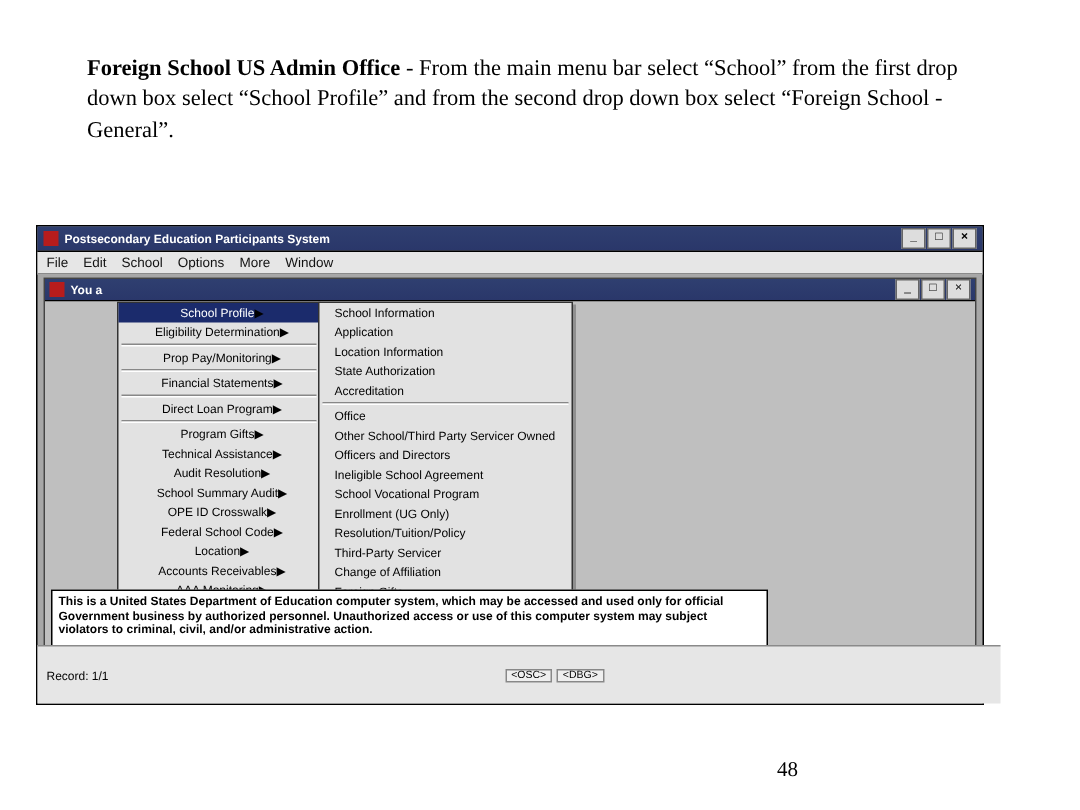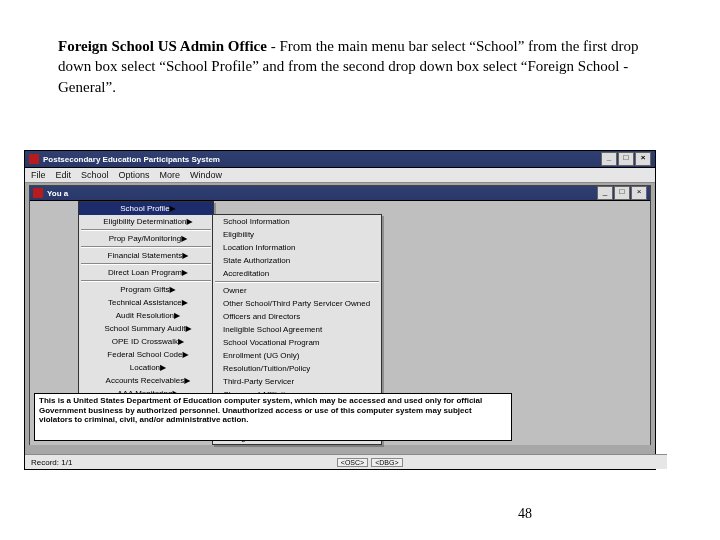--- a/index.html
+++ b/index.html
@@ -18,28 +18,28 @@
   .child-tb{height:14px;background:linear-gradient(#2f3f70,#2a376a);border-bottom:1px solid #000;display:flex;align-items:center;color:#fff;font-size:8px;padding:0 3px;gap:4px}
   .child-tb .lbl{font-weight:bold}
   .child-body{position:relative;width:100%;height:calc(100% - 14px);background:#bfbfbf}
   
   .dd1{position:absolute;left:48px;top:0;width:134px;background:#e2e2e2;border:1px solid #333;box-shadow:2px 2px 0 rgba(0,0,0,.25)}
   .dd1 .row{display:flex;align-items:center;justify-content:center;font-size:8px;padding:2px 6px 2px 10px;white-space:nowrap}
   .dd1 .row .arr{color:#000;font-size:8px}
   .dd1 .sep{height:0;border-top:1px solid #888;border-bottom:1px solid #fff;margin:1px 2px}
   .dd1 .hl{background:#1b2b6c;color:#fff}
   
-  .dd2{position:absolute;left:182px;top:13px;width:168px;background:#e2e2e2;border:1px solid #333;box-shadow:2px 2px 0 rgba(0,0,0,.25)}
+  .dd2{position:absolute;left:182px;top:0;width:168px;background:#e2e2e2;border:1px solid #333;box-shadow:2px 2px 0 rgba(0,0,0,.25)}
   .dd2 .row{display:flex;align-items:center;font-size:8px;padding:2px 6px 2px 10px;white-space:nowrap}
   .dd2 .sep{height:0;border-top:1px solid #888;border-bottom:1px solid #fff;margin:1px 2px}
   .dd2 .hl{background:#1b2b6c;color:#fff}
   
   .notice{position:absolute;left:4px;top:192px;width:468px;height:42px;background:#fff;border:1px solid #000;font-size:8px;font-weight:bold;line-height:1.2;padding:2px 4px}
   
-  .footer{position:absolute;left:0;bottom:0;width:100%;height:14px;background:#e6e6e6;border-top:1px solid #8a8a8a;display:flex;align-items:center;font-size:8px;padding:0 6px;gap:6px}
+  .footer{position:absolute;left:0;bottom:0;width:100%;height:14px;background:#e6e6e6;border-top:1px solid #8a8a8a;display:flex;align-items:center;font-size:8px;padding:12px 6px;gap:6px}
   .foot-box{border:1px solid #888;padding:0 3px;background:#efefef;font-size:7px}
   .foot-center{margin:0 auto;display:flex;gap:3px}
 </style>
 </head>
 <body>
 <div class="page">
 
   <div class="instr">
     <b><span>Foreign School US Admin Office</span></b><span> - From the main menu bar select “School” from the first drop down box select “School Profile” and from the second drop down box select “Foreign School - General”.</span>
   </div>
@@ -138,34 +138,34 @@
             <div class="row">
               <span>GSA</span>
               <span class="arr">▶</span>
             </div>
           </div>
         <div class="dd2" id="dd2">
             <div class="row">
               <span>School Information</span>
             </div>
             <div class="row">
-              <span>Eligibility</span>
+              <span>Application</span>
             </div>
             <div class="row">
               <span>Location Information</span>
             </div>
             <div class="row">
               <span>State Authorization</span>
             </div>
             <div class="row">
               <span>Accreditation</span>
             </div>
             <div class="sep"></div>
             <div class="row">
-              <span>Owner</span>
+              <span>Office</span>
             </div>
             <div class="row">
               <span>Other School/Third Party Servicer Owned</span>
             </div>
             <div class="row">
               <span>Officers and Directors</span>
             </div>
             <div class="row">
               <span>Ineligible School Agreement</span>
             </div>

